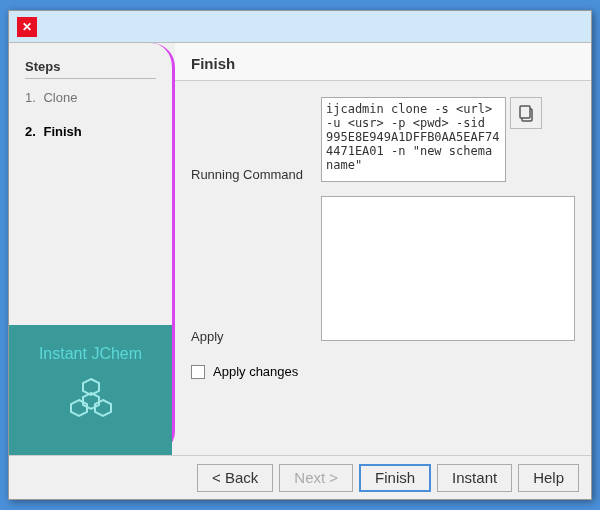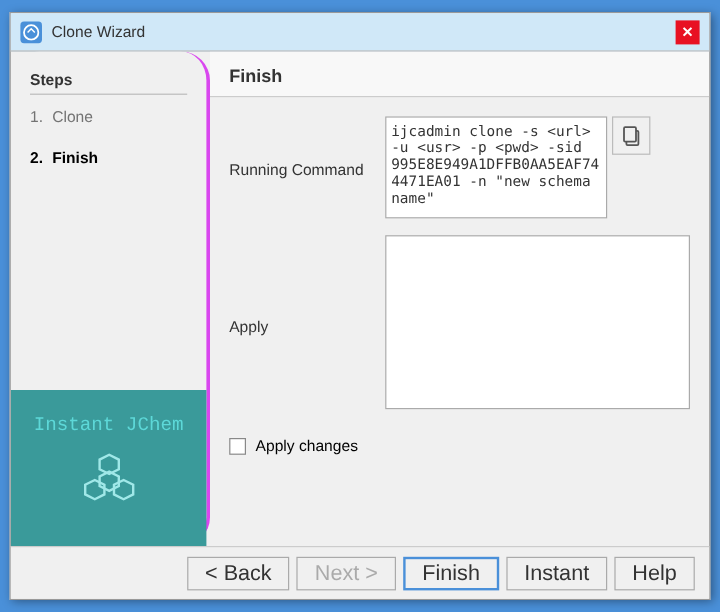--- a/index.html
+++ b/index.html
@@ -115,21 +115,20 @@
       display: flex;
       flex-direction: column;
       align-items: center;
       justify-content: center;
       gap: 12px;
     }
     .branding-text {
       color: #5dd8d8;
       font-size: 16px;
       font-weight: 500;
-      font-family: Liberation Mono, monospace;
     }
     .branding-logo {
       width: 60px;
       height: 60px;
     }
     .main-area {
       flex: 1;
       display: flex;
       flex-direction: column;
       padding: 0;
@@ -144,21 +143,21 @@
       font-weight: bold;
       color: #333;
     }
     .main-body {
       padding: 16px;
       flex: 1;
       overflow: auto;
     }
     .form-row {
       display: flex;
-      align-items: center;
+      align-items: flex-end;
       margin-bottom: 14px;
     }
     .form-label {
       width: 130px;
       padding-top: 4px;
       font-size: 13px;
       color: #333;
       flex-shrink: 0;
     }
     .form-control {
@@ -222,21 +221,21 @@
       display: flex;
       align-items: center;
       justify-content: flex-end;
       padding: 0 12px;
       gap: 6px;
       flex-shrink: 0;
     }
     .btn {
       height: 28px;
       padding: 0 14px;
-      font-size: 18px;
+      font-size: 15px;
       border: 1px solid #aaa;
       background: #f0f0f0;
       cursor: pointer;
       color: #333;
     }
     .btn-primary {
       border: 2px solid #4a90d9;
       background: #f0f0f0;
       font-weight: 500;
     }
@@ -244,29 +243,20 @@
       color: #aaa;
       cursor: default;
     }
   </style>
 </head>
 <body>
 
 <div class="window">
 
   <div class="title-bar">
-    <div class="title-bar-left">
-      <div class="title-bar-icon">
-        <svg width="14" height="14" viewBox="0 0 14 14">
-          <circle cx="7" cy="7" r="6" fill="none" stroke="white" stroke-width="1.5"></circle>
-          <path d="M4 7 L7 4 L10 7" fill="none" stroke="white" stroke-width="1.2"></path>
-        </svg>
-      </div>
-      <span class="title-bar-title">Clone Wizard</span>
-    </div>
     <button class="title-bar-close">✕</button>
   </div>
 
   <div class="content">
 
     <div class="sidebar">
       <div class="steps-section">
         <div class="steps-title">Steps</div>
         <ul class="steps-list">
           <li class="step-item">

